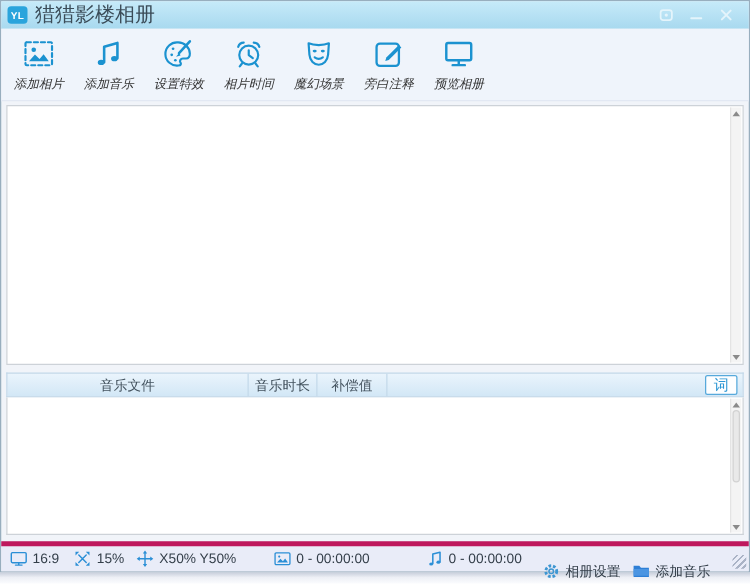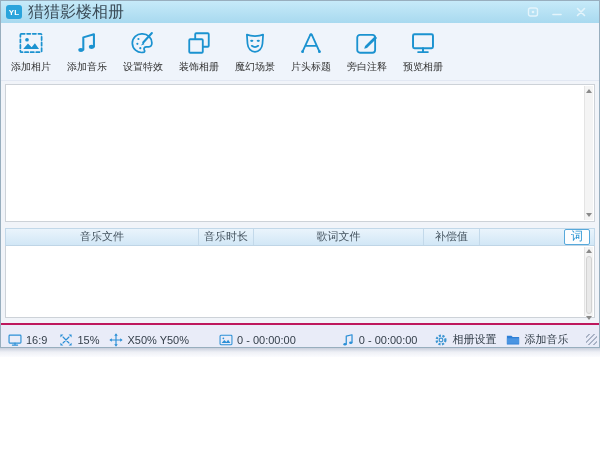--- a/index.html
+++ b/index.html
@@ -1,71 +1,71 @@
 <!DOCTYPE html>
 <html><head>
 <meta charset="utf-8">
 <style>
   * { margin:0; padding:0; box-sizing:border-box; }
   html,body { width:600px; height:467px; overflow:hidden;
     font-family:"Liberation Sans","DejaVu Sans",sans-serif; background:#fff; }
-  .window { width:600px; height:348px; border:1px solid #98aebe; background:#f1f4f9;
+  .window { width:600px; height:458px; border:1px solid #98aebe; background:#f1f4f9;
     display:flex; flex-direction:column; }
   .window-shadow { height:9px; width:600px;
     background:linear-gradient(#c9cfdc, #eef0f6 45%, #fbfcfe); }
 
   
   .titlebar { height:22px; flex:0 0 22px; background:linear-gradient(#c6eaf9,#a8d9ef);
     display:flex; align-items:center; padding:0 5px; }
   .logo { width:16px; height:14px; border-radius:3px; background:#2aa4dc; color:#fff;
     font-size:8px; font-weight:bold; display:flex; align-items:center; justify-content:center;
     margin-right:6px; letter-spacing:.2px; }
   .title-text { font-size:16px; color:#3b4c58; }
   .win-controls { margin-left:auto; display:flex; align-items:center; gap:10px; padding-right:6px; }
   .win-btn { width:14px; height:14px; display:flex; align-items:center; justify-content:center; cursor:pointer; }
 
   
   .toolbar { height:58px; flex:0 0 58px; background:#eff4fb; border-bottom:1px solid #e2e8f3;
     display:flex; align-items:flex-start; padding:5px 0 0 2px; }
-  .tool-item { width:56px; display:flex; flex-direction:column; align-items:center; cursor:pointer; }
+  .tool-item { width:56px; display:flex; flex-direction:column; align-items:center; cursor:pointer;font-style:italic; }
   .tool-icon { height:30px; display:flex; align-items:center; justify-content:center; }
   .tool-label { font-size:10px; color:#333; margin-top:2px; white-space:nowrap; }
 
   
   .photo-panel { margin:3px 4px 0 4px; height:209px; background:#fff;
     border:1px solid #cdd2d8; position:relative; }
   .music-panel { margin:0 4px; height:110px; background:#fff;
     border:1px solid #cdd2d8; border-top:none; position:relative; }
 
   
   .vscroll { position:absolute; top:1px; right:1px; bottom:1px; width:9px;
     background:#f4f4f4; border-left:1px solid #e4e4e4; display:flex; flex-direction:column; }
   .scroll-arrow { height:9px; flex:0 0 9px; display:flex; align-items:center; justify-content:center; cursor:pointer; }
   .tri-up { width:0; height:0; border-left:3px solid transparent; border-right:3px solid transparent; border-bottom:4px solid #8a8a8a; }
   .tri-down { width:0; height:0; border-left:3px solid transparent; border-right:3px solid transparent; border-top:4px solid #8a8a8a; }
   .scroll-track { flex:1; }
   .scroll-thumb { height:58px; margin:0 1px; background:#e9e9e9; border:1px solid #d2d2d2; border-radius:3px; cursor:grab; }
 
   
   .table-header { margin:6px 4px 0 4px; height:20px; display:flex;
-    background:linear-gradient(#eaf4fc,#d2e7f6); border:1px solid #c2d8e9; border-bottom:1px solid #bfd5e6;font-family:Liberation Mono, monospace; }
+    background:linear-gradient(#eaf4fc,#d2e7f6); border:1px solid #c2d8e9; border-bottom:1px solid #bfd5e6; }
   .th { display:flex; align-items:center; justify-content:center; font-size:11px; color:#44535f;
     border-right:1px solid #c3d9ea; height:100%; }
   .th-file   { width:193px; }
   .th-dur    { width:55px; }
   .th-rate   { width:68px; }
   .th-lyrics { width:170px; }
   .th-comp   { width:56px; }
   .th-btn    { flex:1; border-right:none; justify-content:flex-end; padding-right:4px; }
   .lyrics-btn { width:26px; height:16px; background:#fdfeff; border:1px solid #57a9db; border-radius:2px;
     color:#2b96d4; font-size:12px; line-height:14px; text-align:center; cursor:pointer; }
 
   
   .statusbar { margin-top:5px; height:24px; flex:0 0 24px; background:#e9ecf8;
-    border-top:2px solid #be185d; display:flex; align-items:flex-end; font-size:11px; color:#333e49;
+    border-top:4px solid #be185d; display:flex; align-items:center; font-size:11px; color:#333e49;
     position:relative; }
   .status-item { display:flex; align-items:center; gap:4px; white-space:nowrap; }
   .s1{margin-left:7px} .s2{margin-left:12px} .s3{margin-left:10px} .s4{margin-left:30px}
   .s5{margin-left:45px} .s6{margin-left:17px} .s7{margin-left:10px}
   .status-item.clickable { cursor:pointer;margin-top:20px; }
   .resize-grip { position:absolute; right:2px; bottom:2px; width:11px; height:11px; cursor:nwse-resize;
     background:repeating-linear-gradient(135deg, transparent 0 2px, #aab3c6 2px 3.5px); }
 </style>
 </head>
 <body>
@@ -126,55 +126,46 @@
           <circle cx="7.8" cy="8.3" r="1" fill="#1b92d0" stroke="none"></circle>
           <circle cx="6.8" cy="12.8" r="1" fill="#1b92d0" stroke="none"></circle>
           <circle cx="9.5" cy="16.8" r="1" fill="#1b92d0" stroke="none"></circle>
           <path d="M20.2 2.8l-8 8.8" stroke-width="1.9"></path>
           <path d="M12.4 11.2l-2.4 3 3.3-1z" fill="#1b92d0" stroke="none"></path>
         </svg>
       </div>
       <div class="tool-label">设置特效</div>
     </div>
 
-
-    <div class="tool-item">
-      <div class="tool-icon">
-        <svg width="26" height="26" viewBox="0 0 24 24" fill="none" stroke="#1b92d0" stroke-width="1.7" stroke-linejoin="round">
-          <rect x="8.5" y="3" width="12.5" height="12.5" rx="1"></rect>
-          <rect x="3" y="8.5" width="12.5" height="12.5" rx="1" fill="#eff4fb"></rect>
-        </svg>
-      </div>
-      <div class="tool-label">装饰相册</div>
-    </div>
+    <div class="tool-item">
+      <div class="tool-icon">
+        <svg width="26" height="26" viewBox="0 0 24 24" fill="none" stroke="#1b92d0" stroke-width="1.6" stroke-linecap="round" stroke-linejoin="round">
+          <circle cx="12" cy="13" r="7"></circle>
+          <path d="M12 9.4V13l3 2.2"></path>
+          <path d="M8.3 3.8A4.4 4.4 0 0 0 4.2 6.9"></path>
+          <path d="M15.7 3.8a4.4 4.4 0 0 1 4.1 3.1"></path>
+          <path d="M7 19.2l-1.6 2.1M17 19.2l1.6 2.1"></path>
+        </svg>
+      </div>
+      <div class="tool-label">相片时间</div>
+    </div>
+
 
     <div class="tool-item">
       <div class="tool-icon">
         <svg width="26" height="26" viewBox="0 0 24 24" fill="none" stroke="#1b92d0" stroke-width="1.6" stroke-linecap="round" stroke-linejoin="round">
           <path d="M4.5 4.3c4 1.7 11 1.7 15 0l-.6 8.4c-.4 4.6-3.4 7.4-6.9 7.4s-6.5-2.8-6.9-7.4z"></path>
           <ellipse cx="9" cy="10" rx="1.5" ry="1" fill="#1b92d0" stroke="none"></ellipse>
           <ellipse cx="15" cy="10" rx="1.5" ry="1" fill="#1b92d0" stroke="none"></ellipse>
           <path d="M9 14.6c2 1.5 4 1.5 6 0"></path>
         </svg>
       </div>
       <div class="tool-label">魔幻场景</div>
     </div>
 
-    <div class="tool-item">
-      <div class="tool-icon">
-        <svg width="26" height="26" viewBox="0 0 24 24" fill="none" stroke="#1b92d0" stroke-width="1.7" stroke-linecap="round" stroke-linejoin="round">
-          <path d="M4.2 20L11.2 4.8a.95.95 0 0 1 1.7 0L19.8 20"></path>
-          <path d="M7.6 14.6h8.8"></path>
-          <circle cx="4.2" cy="20" r="1.3" fill="#1b92d0" stroke="none"></circle>
-          <circle cx="19.8" cy="20" r="1.3" fill="#1b92d0" stroke="none"></circle>
-          <circle cx="12" cy="4.2" r="1.3" fill="#1b92d0" stroke="none"></circle>
-        </svg>
-      </div>
-      <div class="tool-label">片头标题</div>
-    </div>
 
     <div class="tool-item">
       <div class="tool-icon">
         <svg width="26" height="26" viewBox="0 0 24 24" fill="none" stroke="#1b92d0" stroke-width="1.7" stroke-linecap="round" stroke-linejoin="round">
           <rect x="3" y="4.5" width="16.5" height="16.5" rx="2.5"></rect>
           <path d="M10.2 14.8l9.3-9.3 1.8 1.8-9.3 9.3-2.6.8z" fill="#1b92d0" stroke="none"></path>
         </svg>
       </div>
       <div class="tool-label">旁白注释</div>
     </div>
@@ -199,21 +190,20 @@
       <div class="scroll-track"></div>
       <div class="scroll-arrow">
           <div class="tri-down"></div>
         </div>
     </div>
   </div>
 
   <div class="table-header">
     <div class="th th-file">音乐文件</div>
     <div class="th th-dur">音乐时长</div>
-    <div class="th th-lyrics">歌词文件</div>
     <div class="th th-comp">补偿值</div>
     <div class="th th-btn">
       <div class="lyrics-btn">词</div>
     </div>
   </div>
 
   <div class="music-panel">
     <div class="vscroll">
       <div class="scroll-arrow">
           <div class="tri-up"></div>

